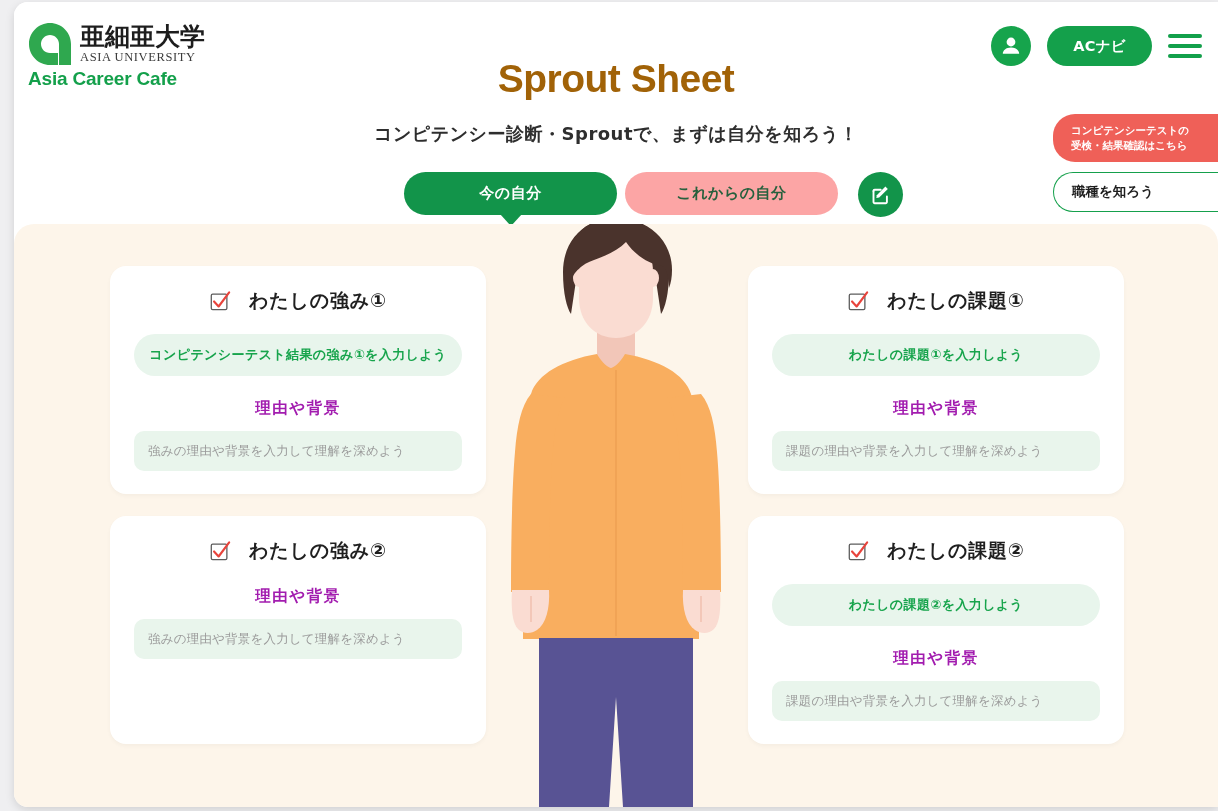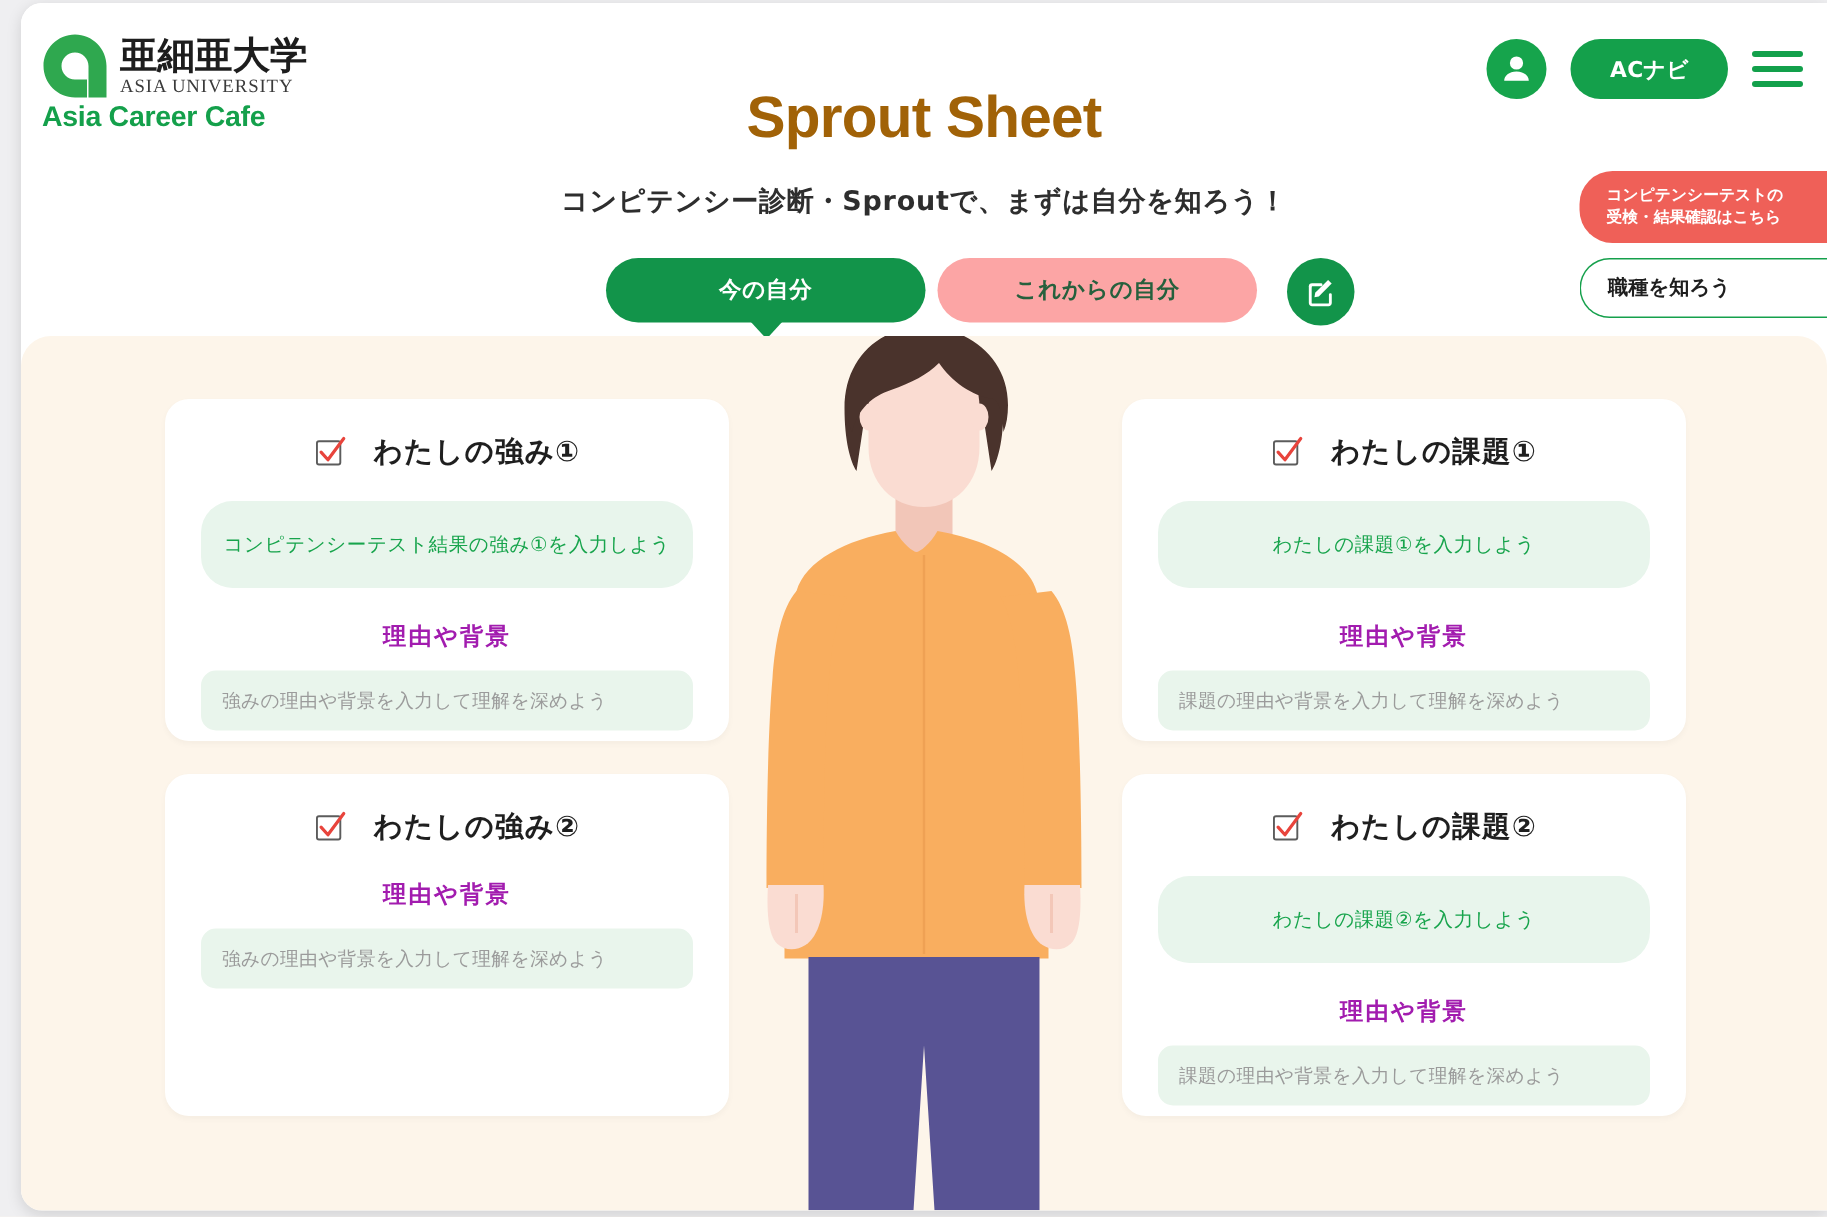--- a/index.html
+++ b/index.html
@@ -244,28 +244,28 @@
   .checkbox-icon { width: 22px; height: 22px; display: block; }
   .card-title {
     font-size: 19px;
     font-weight: bold;
     color: #1f1f1f;
     letter-spacing: 0.8px;
     font-family: "DejaVu Sans", sans-serif;
   }
 
   .pill-input {
-    height: 58px;
+    height: 42px;
     background: #e8f5ec;
     border-radius: 21px;
     display: flex;
     align-items: center;
     justify-content: center;
     font-size: 13px;
-    font-weight: normal;
+    font-weight: bold;
     color: #17a44c;
     letter-spacing: 0.4px;
     cursor: pointer;
     font-family: "DejaVu Sans", sans-serif;
   }
 
   .sub-heading {
     text-align: center;
     font-size: 15.5px;
     font-weight: bold;

